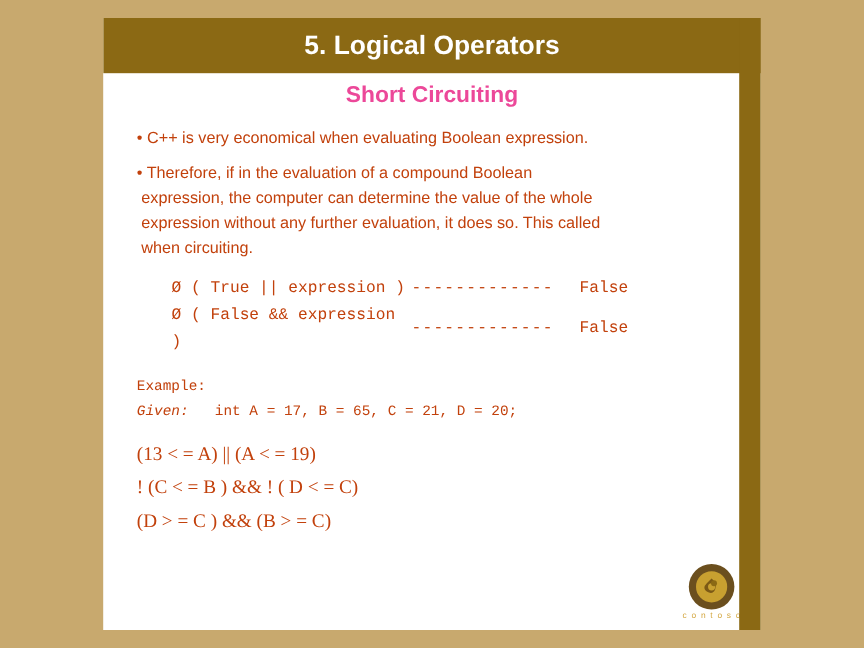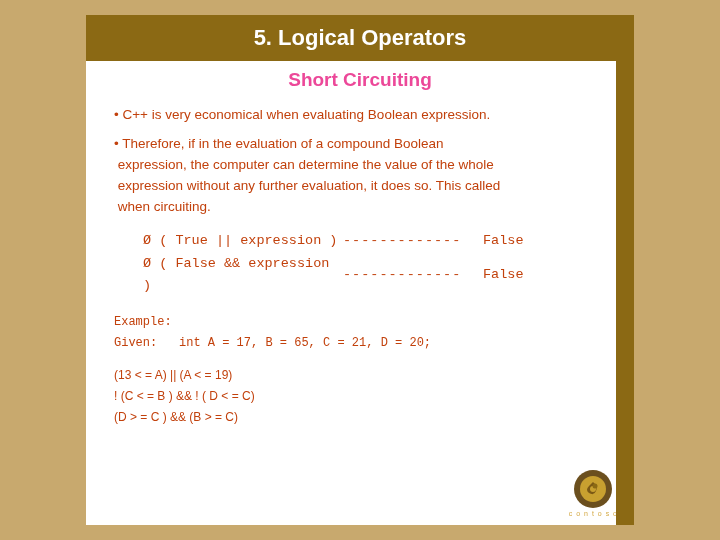--- a/index.html
+++ b/index.html
@@ -92,25 +92,26 @@
       line-height: 1.7;
     }
 
     .example-given {
       display: flex;
       gap: 10px;
     }
 
     .example-given .label {
       min-width: 55px;
+      font-style: italic;
     }
 
     .expressions-block {
-      font-family: Liberation Sans, sans-serif;
-      font-size: 12px;
+      font-family: Liberation Serif, serif;
+      font-size: 16px;
       line-height: 1.75;
     }
 
     .contoso-logo {
       position: absolute;
       bottom: 8px;
       right: 16px;
       display: flex;
       flex-direction: column;
       align-items: center;

